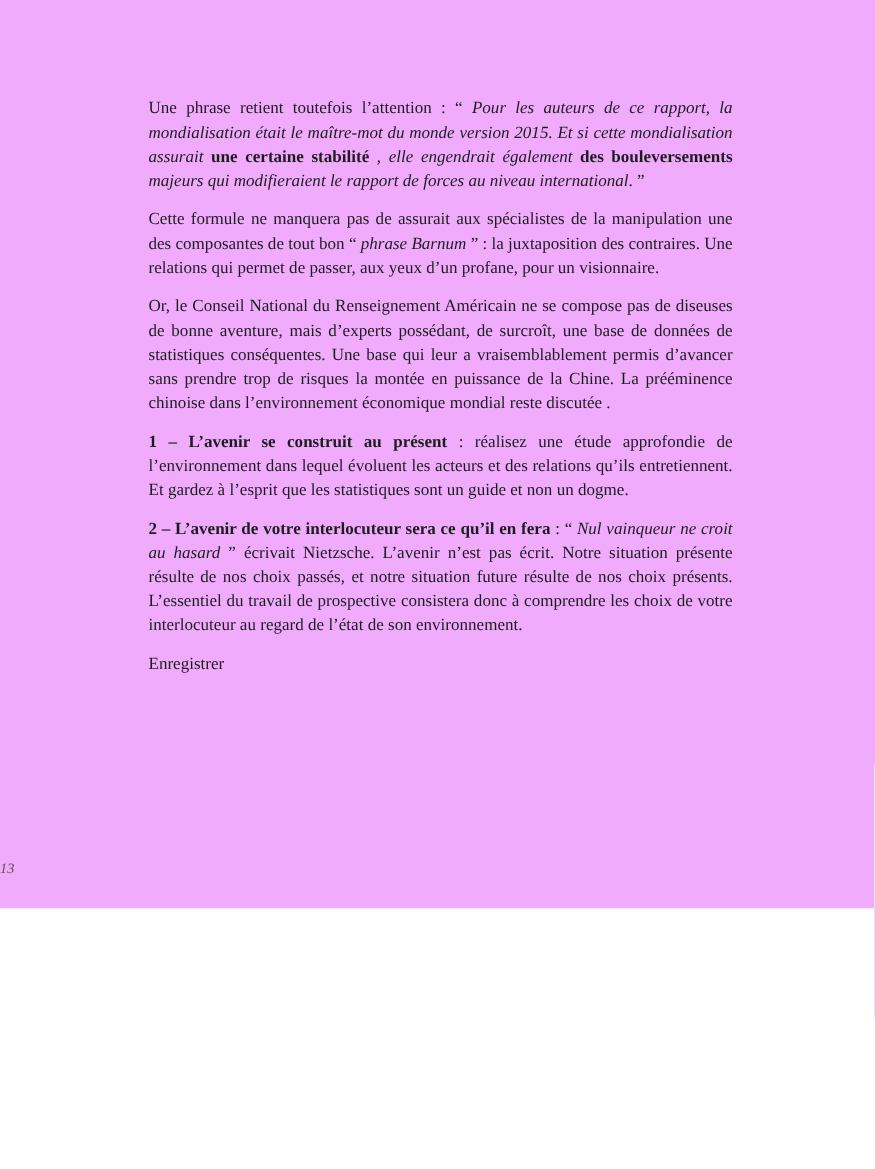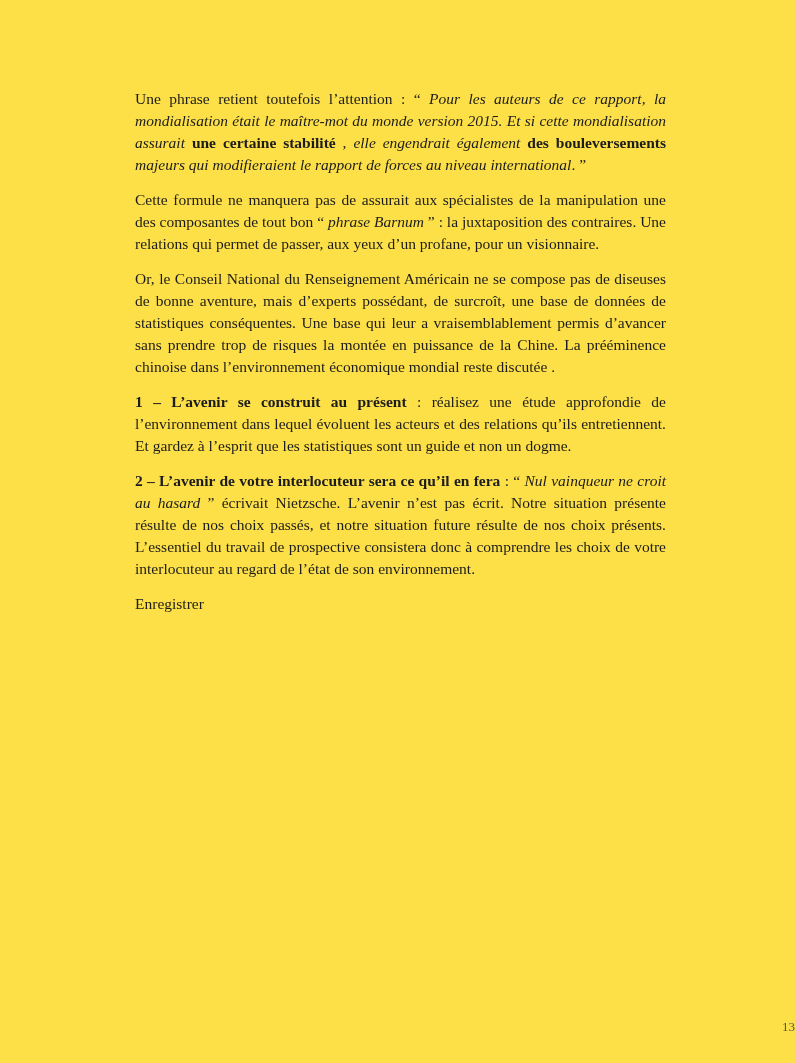--- a/index.html
+++ b/index.html
@@ -3,22 +3,22 @@
 <meta charset="utf-8">
 <style>
   html, body {
     margin: 0;
     padding: 0;
     background: #ffffff;
   }
   .page {
     position: relative;
     width: 795px;
-    height: 1063px;
-    background: #fde047;
+    height: 826px;
+    background: #f0abfc;
     overflow: hidden;
     font-family: "Liberation Serif", "DejaVu Serif", serif;
   }
   .content {
     position: absolute;
     left: 135px;
     top: 88px;
     width: 531px;
     color: #1c1c1c;
     font-size: 15.5px;
@@ -29,23 +29,24 @@
     margin: 0 0 13px 0;
   }
   .run.normal { font-style: normal; font-weight: normal; }
   .run.italic { font-style: italic; }
   .run.bold { font-weight: bold; }
   .page-number {
     position: absolute;
     left: 0;
     right: 0;
     bottom: 28px;
-    text-align: right;
+    text-align: left;
     font-size: 13px;
     color: #555555;
+    font-style: italic;
   }
 </style>
 </head>
 <body>
 
 <div class="page">
   <div class="content">
       <p class="para"><span class="run normal">Une phrase retient toutefois l’attention : “ </span><span class="run italic">Pour les auteurs de ce rapport, la mondialisation était le maître-mot du monde version 2015. Et si cette mondialisation assurait </span><span class="run bold">une certaine stabilité</span><span class="run italic"> , elle engendrait également </span><span class="run bold">des bouleversements</span><span class="run italic"> majeurs qui modifieraient le rapport de forces au niveau international</span><span class="run normal">. ”</span></p>
       <p class="para"><span class="run normal">Cette formule ne manquera pas de assurait aux spécialistes de la manipulation une des composantes de tout bon “ </span><span class="run italic">phrase Barnum </span><span class="run normal"> ” : la juxtaposition des contraires. Une relations qui permet de passer, aux yeux d’un profane, pour un visionnaire.</span></p>
       <p class="para"><span class="run normal">Or, le Conseil National du Renseignement Américain ne se compose pas de diseuses de bonne aventure, mais d’experts possédant, de surcroît, une base de données de statistiques conséquentes. Une base qui leur a vraisemblablement permis d’avancer sans prendre trop de risques la montée en puissance de la Chine. La prééminence chinoise dans l’environnement économique mondial reste discutée .</span></p>

